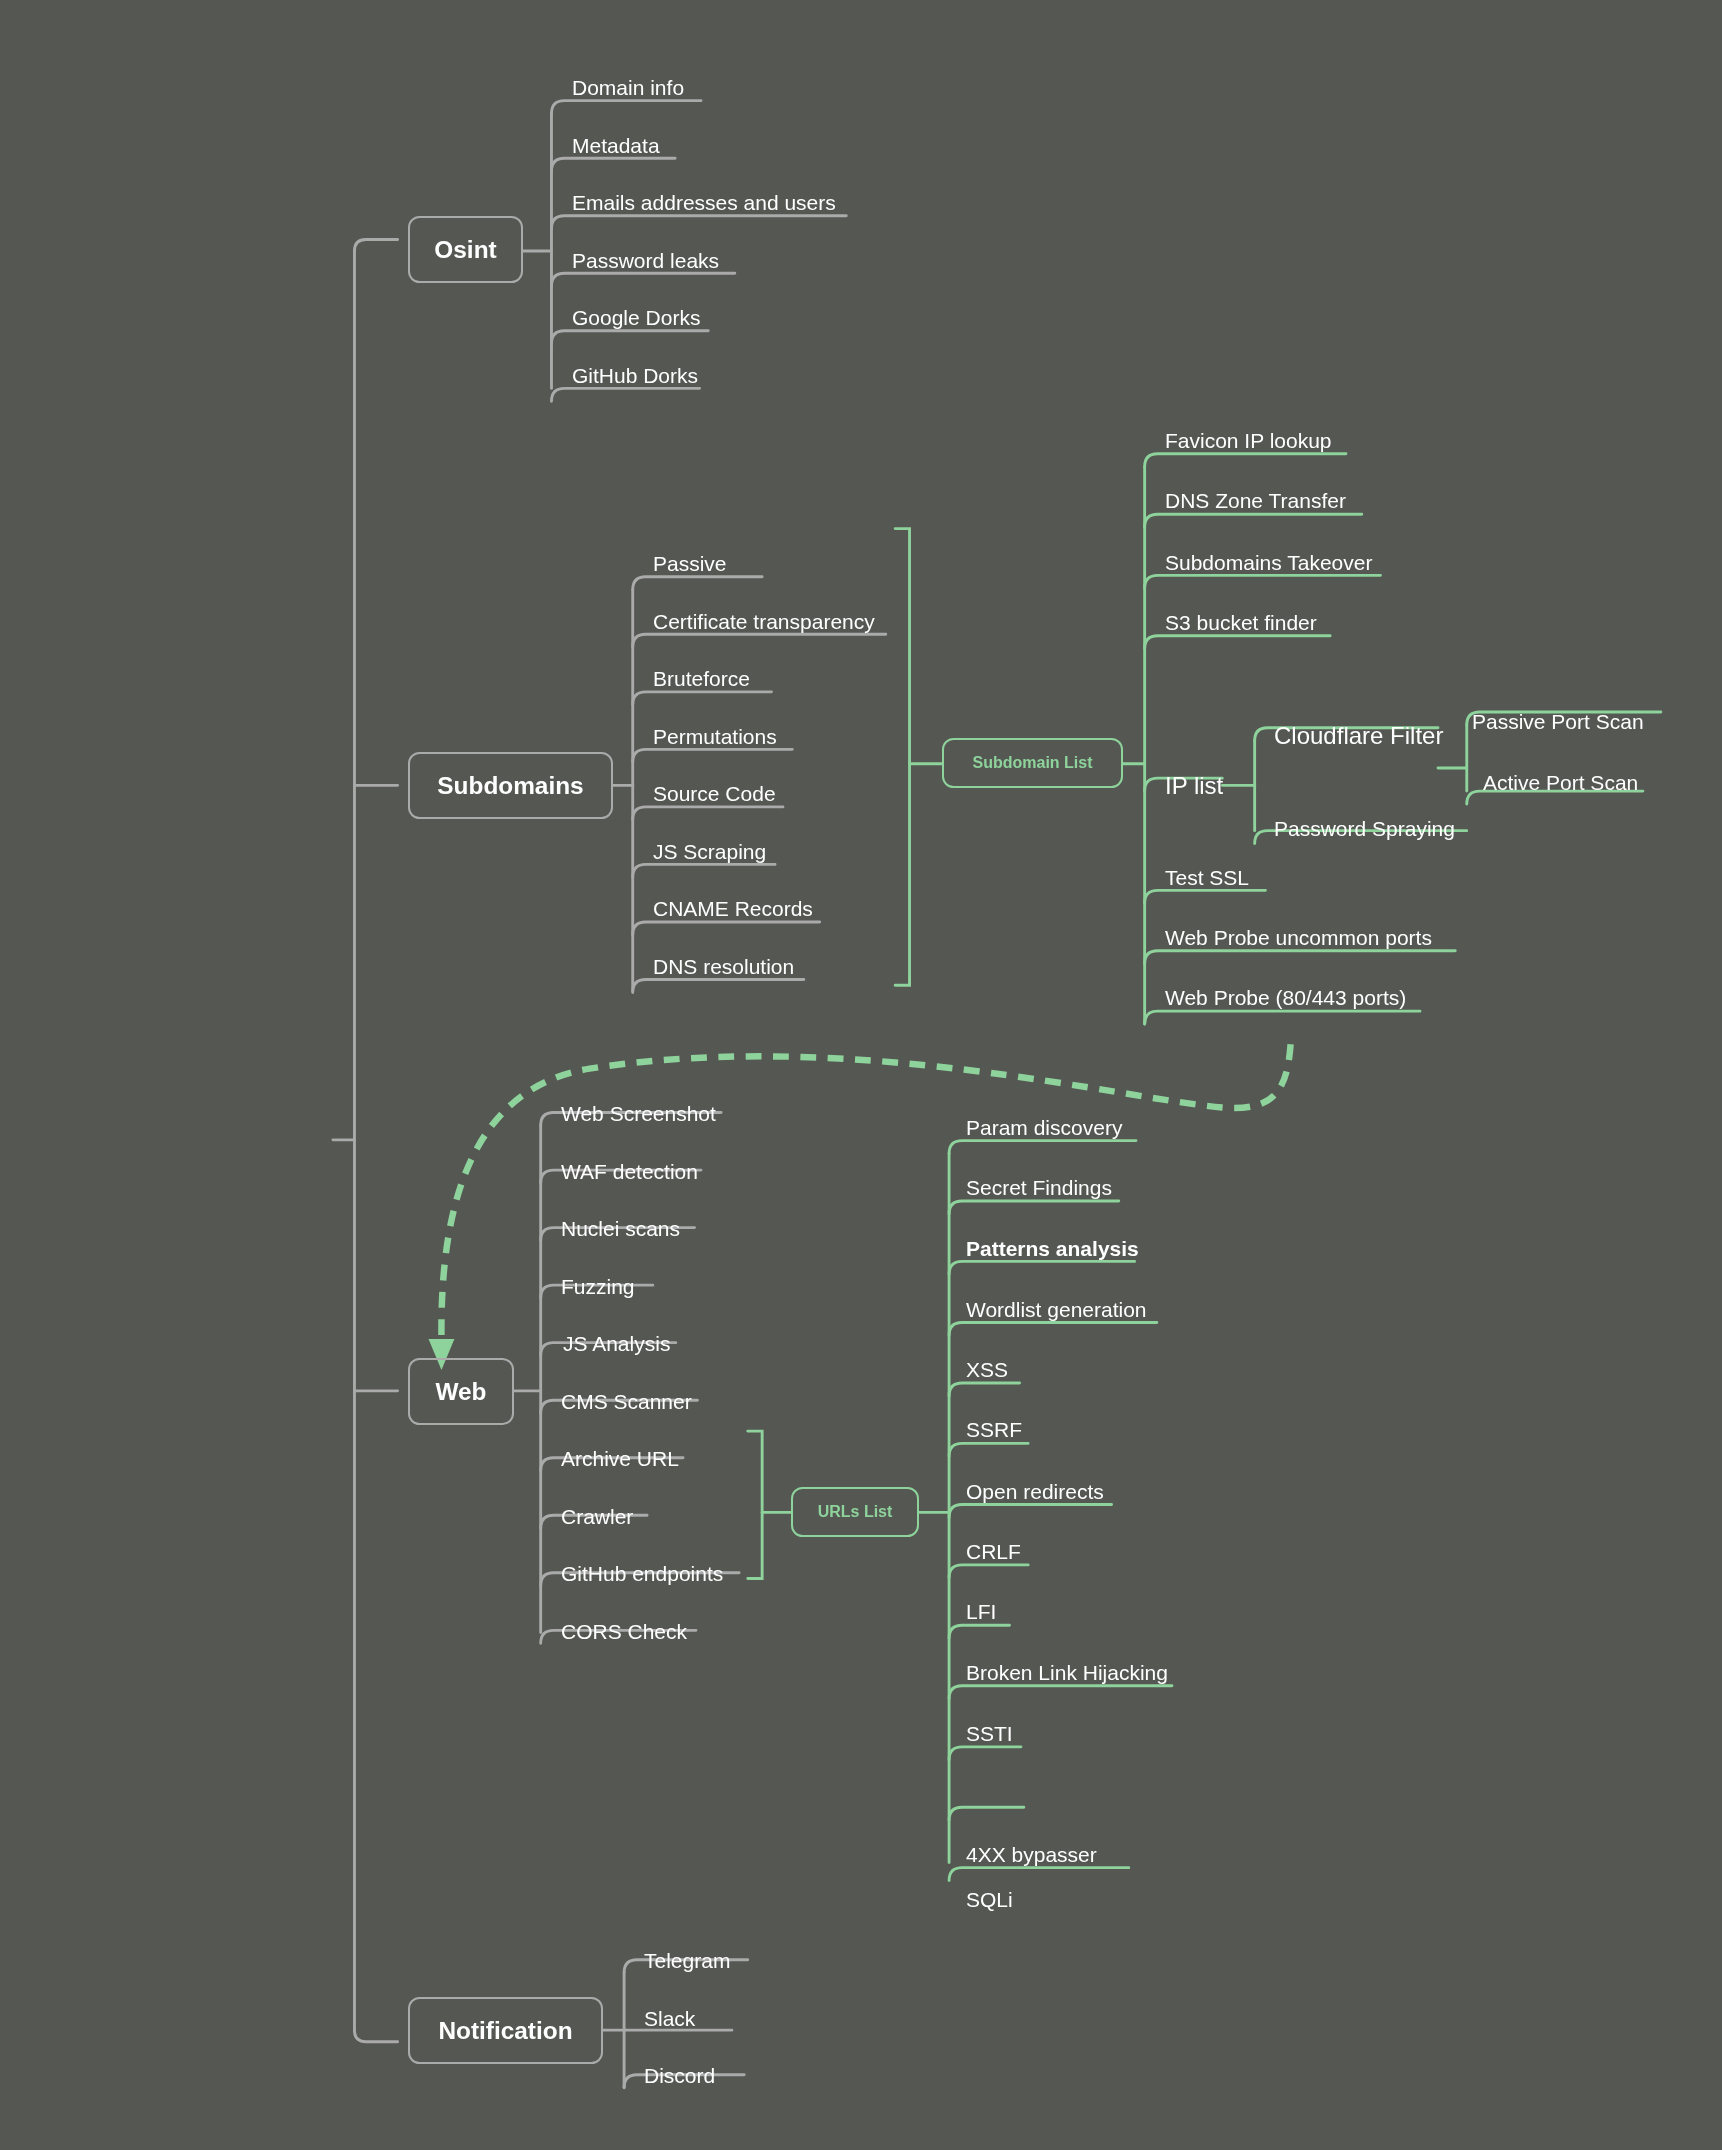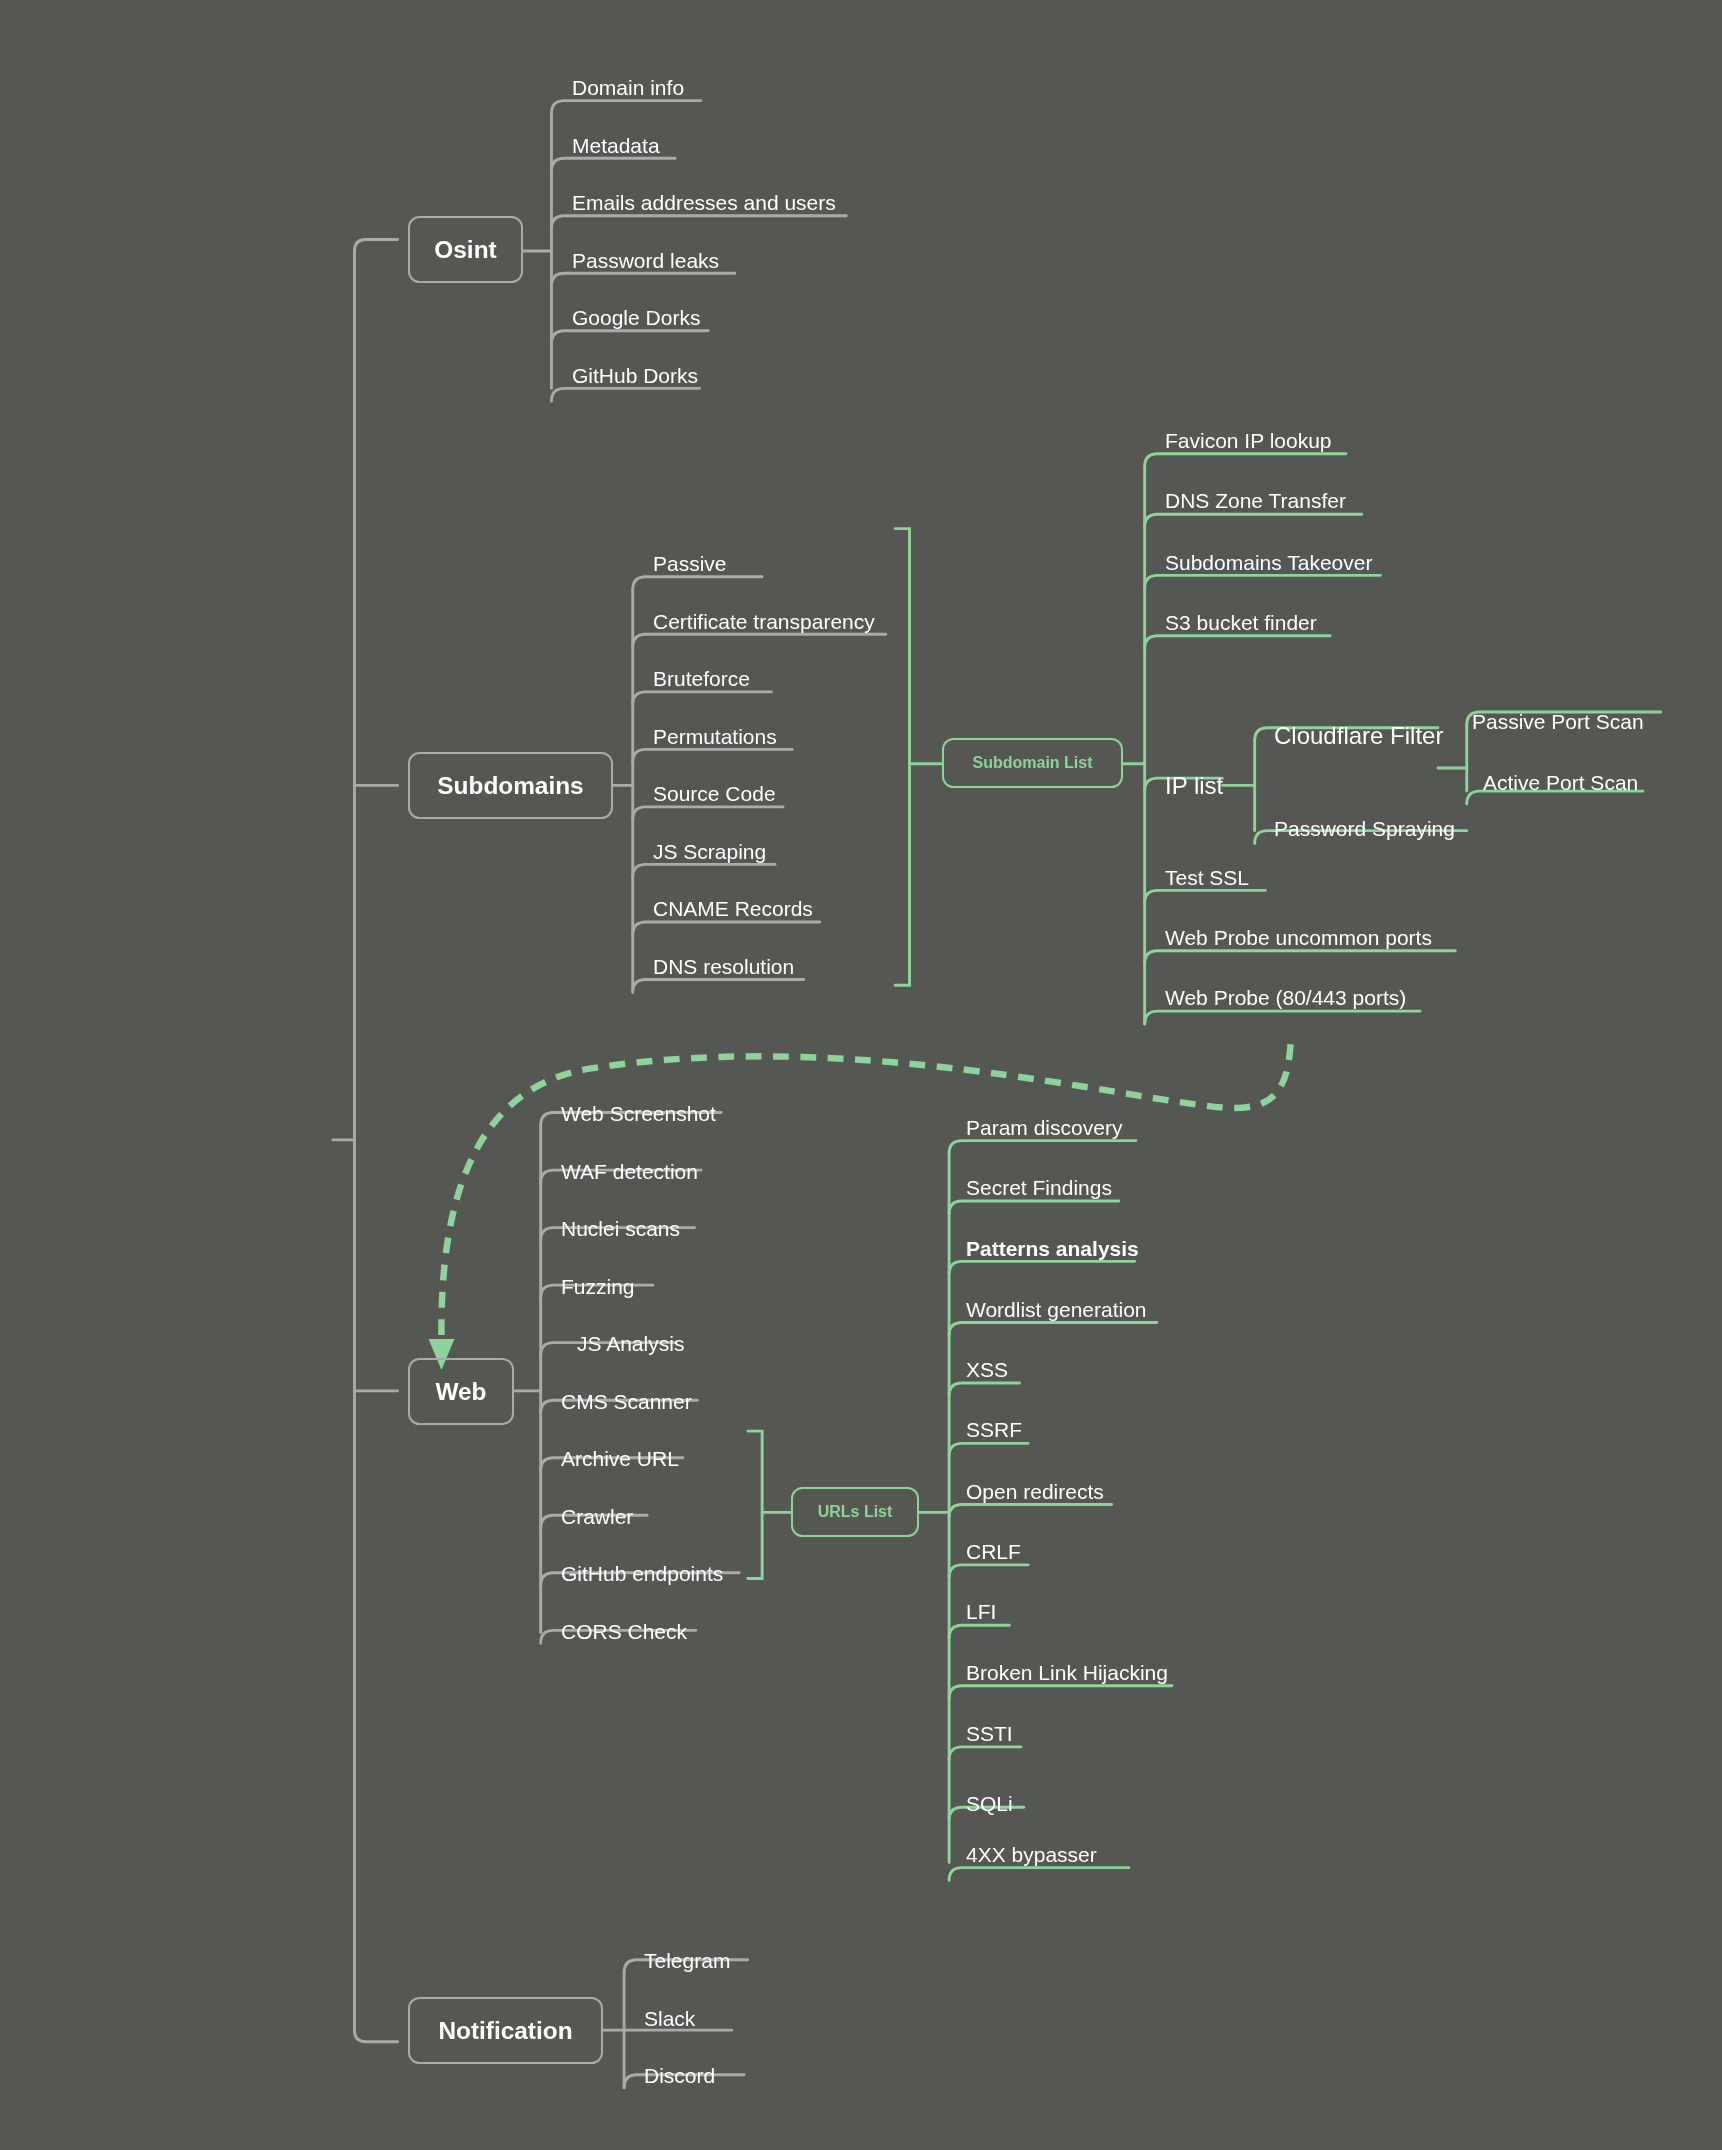--- a/index.html
+++ b/index.html
@@ -287,21 +287,21 @@
     </div>
   <div class="node leaf" style="left:561px;top:1153px;height:29px;">
     <span>WAF detection</span>
     </div>
   <div class="node leaf" style="left:561px;top:1210px;height:29px;">
     <span>Nuclei scans</span>
     </div>
   <div class="node leaf" style="left:561px;top:1268px;height:29px;">
     <span>Fuzzing</span>
     </div>
-  <div class="node leaf" style="left:577px;top:1325px;height:29px;">
+  <div class="node leaf" style="left:563px;top:1325px;height:29px;">
     <span>JS Analysis</span>
     </div>
   <div class="node leaf" style="left:561px;top:1383px;height:29px;">
     <span>CMS Scanner</span>
     </div>
   <div class="node leaf" style="left:561px;top:1440px;height:29px;">
     <span>Archive URL</span>
     </div>
   <div class="node leaf" style="left:561px;top:1498px;height:29px;">
     <span>Crawler</span>
@@ -339,21 +339,21 @@
     </div>
   <div class="node leaf" style="left:966px;top:1593px;height:29px;">
     <span>LFI</span>
     </div>
   <div class="node leaf" style="left:966px;top:1654px;height:29px;">
     <span>Broken Link Hijacking</span>
     </div>
   <div class="node leaf" style="left:966px;top:1715px;height:29px;">
     <span>SSTI</span>
     </div>
-  <div class="node leaf" style="left:966px;top:1785px;height:29px;">
+  <div class="node leaf" style="left:966px;top:1881px;height:29px;">
     <span>SQLi</span>
     </div>
   <div class="node leaf" style="left:966px;top:1836px;height:29px;">
     <span>4XX bypasser</span>
     </div>
 
   <div class="node leaf" style="left:644px;top:1942px;height:29px;">
     <span>Telegram</span>
     </div>
   <div class="node leaf" style="left:644px;top:2000px;height:29px;">

